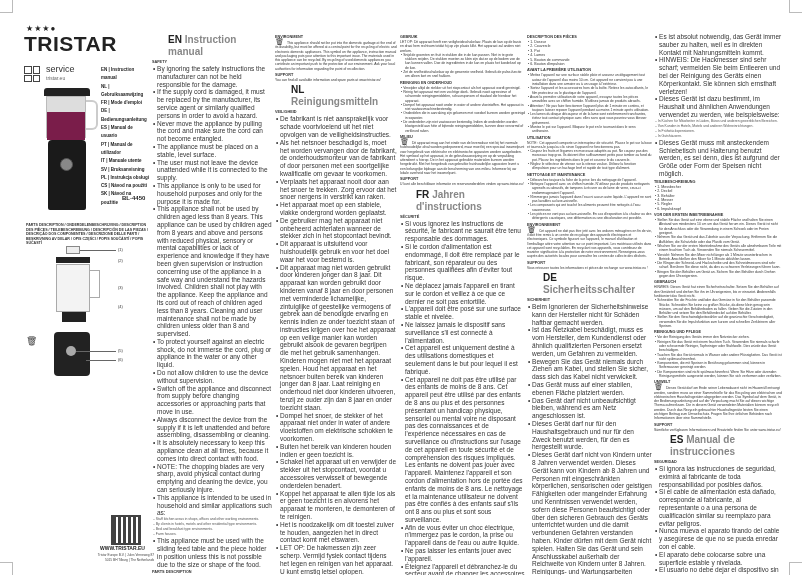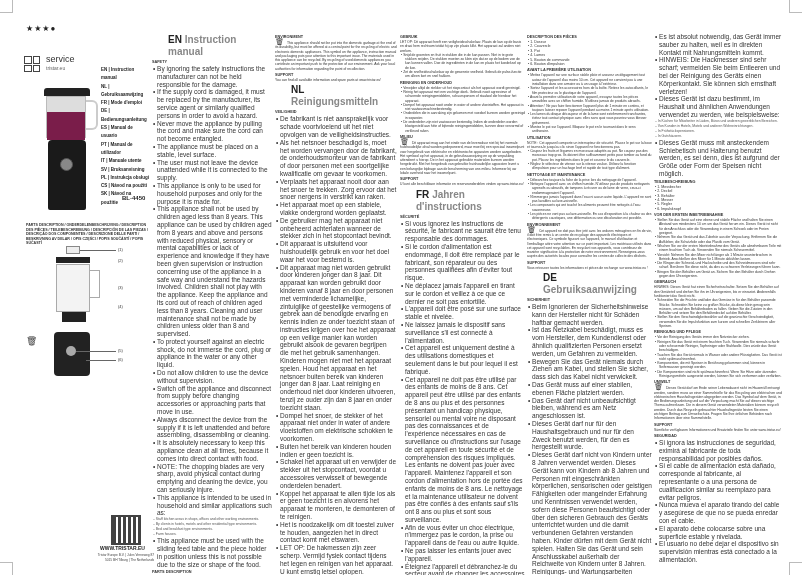--- a/index.html
+++ b/index.html
@@ -12,21 +12,21 @@
 .crop.tr1{left:789px;top:12px;width:13px;height:0;border-top-width:1px}
 .crop.tr2{left:789px;top:0;width:0;height:13px;border-left-width:1px}
 .crop.bl1{left:0;top:562px;width:13px;height:0;border-top-width:1px}
 .crop.bl2{left:12px;top:562px;width:0;height:13px;border-left-width:1px}
 .crop.br1{left:789px;top:562px;width:13px;height:0;border-top-width:1px}
 .crop.br2{left:789px;top:562px;width:0;height:13px;border-left-width:1px}
 
 .cover{position:absolute;left:22px;top:18px;width:128px;height:540px}
 .stars{position:absolute;left:4px;top:6px;font-size:8px;letter-spacing:1px;color:#222}
 .logo{position:absolute;left:2px;top:14px;font-size:21px;font-weight:bold;letter-spacing:0.5px;color:#222}
-.svc{position:absolute;left:2px;top:37px;display:flex;align-items:center;gap:6px}
+.svc{position:absolute;left:2px;top:47px;display:flex;align-items:center;gap:6px}
 .svc-grid{width:16px;height:16px;display:grid;grid-template-columns:1fr 1fr;gap:1px}
 .svc-grid span{border:1px solid #444;display:block}
 .svc-txt{font-size:9px;color:#333;line-height:9px}
 .svc-txt small{display:block;font-size:5px;color:#666}
 .lang-list{position:absolute;left:79px;top:48px;font-size:4.5px;line-height:8.3px;color:#222;font-weight:bold;width:48px}
 .model{position:absolute;left:100px;top:177px;font-size:6px;font-weight:bold}
 .blender{position:absolute;left:12px;top:70px;width:70px;height:125px}
 .bl-lid{position:absolute;left:10px;top:0;width:46px;height:8px;background:#222;border-radius:3px 3px 0 0}
 .bl-jar{position:absolute;left:12px;top:8px;width:40px;height:42px;background:#ddd;border:1px solid #bbb}
 .bl-juice{position:absolute;left:13px;top:24px;width:38px;height:28px;background:#7a1d4a}
@@ -74,20 +74,21 @@
   <div class="crop tl2"></div>
   <div class="crop tr1"></div>
   <div class="crop tr2"></div>
   <div class="crop bl1"></div>
   <div class="crop bl2"></div>
   <div class="crop br1"></div>
   <div class="crop br2"></div>
 
   <div class="cover">
     <div class="stars">★★★●</div>
+    <div class="logo">TRISTAR</div>
     <div class="svc">
       <div class="svc-grid">
           <span></span>
           <span></span>
           <span></span>
           <span></span>
         </div>
       <div class="svc-txt">
         <span>service</span>
         <small>tristar.eu</small>
@@ -271,21 +272,21 @@
       <li>Débranchez toujours la fiche de la prise lors du nettoyage de l'appareil.</li>
       <li>Nettoyez l'appareil avec un chiffon humide. N'utilisez pas de produits nettoyants agressifs ou abrasifs, de tampons à récurer ou de laine de verre, ceux-ci endommageraient l'appareil.</li>
       <li>N'immergez jamais l'appareil dans l'eau ni aucun autre liquide. L'appareil ne sont pas lavables au lave-vaisselle.</li>
       <li>Les composants qui ont touché les aliments peuvent être nettoyés à l'eau savonneuse.</li>
       <li>Les pièces ne vont pas au lave-vaisselle. En cas d'exposition à la chaleur ou des détergents caustiques, une déformation ou une décoloration est possible.</li>
     </ul>
     <h2>ENVIRONNEMENT</h2>
     <p><span class="bin">🗑</span><span>Cet appareil ne doit pas être jeté avec les ordures ménagères en fin de vie, il doit être remis à un centre de recyclage des appareils électriques et électroniques. Ce symbole figurant sur l'appareil, le manuel d'utilisation et l'emballage attire votre attention sur ce point important. Les matériaux utilisés dans cet appareil sont recyclables. En recyclant vos appareils, vous contribuez de manière significative à la protection de notre environnement. Renseignez-vous auprès des autorités locales pour connaître les centres de collecte des déchets.</span></p>
     <h2>Support</h2>
     <p>Vous retrouver toutes les informations et pièces de rechange sur www.tristar.eu !</p>
-    <h1><b>DE</b> <span>Gebruiksaanwijzing</span></h1>
+    <h1><b>DE</b> <span>Sicherheitsschalter</span></h1>
     <h2>SICHERHEIT</h2>
     <ul class="big">
       <li>Beim Ignorieren der Sicherheitshinweise kann der Hersteller nicht für Schäden haftbar gemacht werden.</li>
       <li>Ist das Netzkabel beschädigt, muss es vom Hersteller, dem Kundendienst oder ähnlich qualifizierten Personen ersetzt werden, um Gefahren zu vermeiden.</li>
       <li>Bewegen Sie das Gerät niemals durch Ziehen am Kabel, und stellen Sie sicher, dass sich das Kabel nicht verwickelt.</li>
       <li>Das Gerät muss auf einer stabilen, ebenen Fläche platziert werden.</li>
       <li>Das Gerät darf nicht unbeaufsichtigt bleiben, während es am Netz angeschlossen ist.</li>
       <li>Dieses Gerät darf nur für den Haushaltsgebrauch und nur für den Zweck benutzt werden, für den es hergestellt wurde.</li>
       <li>Dieses Gerät darf nicht von Kindern unter 8 Jahren verwendet werden. Dieses Gerät kann von Kindern ab 8 Jahren und Personen mit eingeschränkten körperlichen, sensorischen oder geistigen Fähigkeiten oder mangelnder Erfahrung und Kenntnissen verwendet werden, sofern diese Personen beaufsichtigt oder über den sicheren Gebrauch des Geräts unterrichtet wurden und die damit verbundenen Gefahren verstanden haben. Kinder dürfen mit dem Gerät nicht spielen. Halten Sie das Gerät und sein Anschlusskabel außerhalb der Reichweite von Kindern unter 8 Jahren. Reinigungs- und Wartungsarbeiten dürfen nicht von Kindern vorgenommen werden, es sei denn, sie sind älter als 8 und beaufsichtigt.</li>
 
@@ -336,20 +337,21 @@
       <li>Vor der Reinigung des Geräts immer den Netzstecker ziehen.</li>
       <li>Reinigen Sie das Gerät mit einem feuchten Tuch. Verwenden Sie niemals scharfe oder scheuernde Reiniger, Topfreiniger oder Stahlwolle. Dies würde das Gerät beschädigen.</li>
       <li>Tauchen Sie das Gerät niemals in Wasser oder andere Flüssigkeiten. Das Gerät ist nicht spülmaschinenfest.</li>
       <li>Komponenten, die mit Speisen in Berührung gekommen sind, können in Seifenwasser gereinigt werden.</li>
       <li>Die Komponenten sind nicht spülmaschinenfest. Wenn Sie Hitze oder ätzenden Reinigungsmitteln ausgesetzt werden, können Sie sich verformen oder verfärben.</li>
     </ul>
     <h2>UMWELT</h2>
     <p><span class="bin">🗑</span><span>Dieses Gerät darf am Ende seiner Lebensdauert nicht im Hausmüll entsorgt werden, sondern muss an einer Sammelstelle für das Recycling von elektrischen und elektronischen Haushaltsgeräten abgegeben werden. Das Symbol auf dem Gerät, in der Bedienungsanleitung und auf der Verpackung macht Sie auf dieses wichtige Thema aufmerksam. Die in diesem Gerät verwendeten Materialien können recycelt werden. Durch das Recyceln gebrauchter Haushaltsgeräte leisten Sie einen wichtigen Beitrag zum Umweltschutz. Fragen Sie Ihre örtlichen Behörden nach Informationen über eine Sammelstelle.</span></p>
     <h2>Support</h2>
     <p>Sämtliche verfügbaren Informationen und Ersatzteile finden Sie unter www.tristar.eu!</p>
+    <h1><b>ES</b> <span>Manual de instrucciones</span></h1>
     <h2>SEGURIDAD</h2>
     <ul class="big">
       <li>Si ignora las instrucciones de seguridad, eximirá al fabricante de toda responsabilidad por posibles daños.</li>
       <li>Si el cable de alimentación está dañado, corresponde al fabricante, al representante o a una persona de cualificación similar su reemplazo para evitar peligros.</li>
       <li>Nunca mueva el aparato tirando del cable y asegúrese de que no se pueda enredar con el cable.</li>
       <li>El aparato debe colocarse sobre una superficie estable y nivelada.</li>
       <li>El usuario no debe dejar el dispositivo sin supervisión mientras está conectado a la alimentación.</li>
 
     </ul>
   </div>

